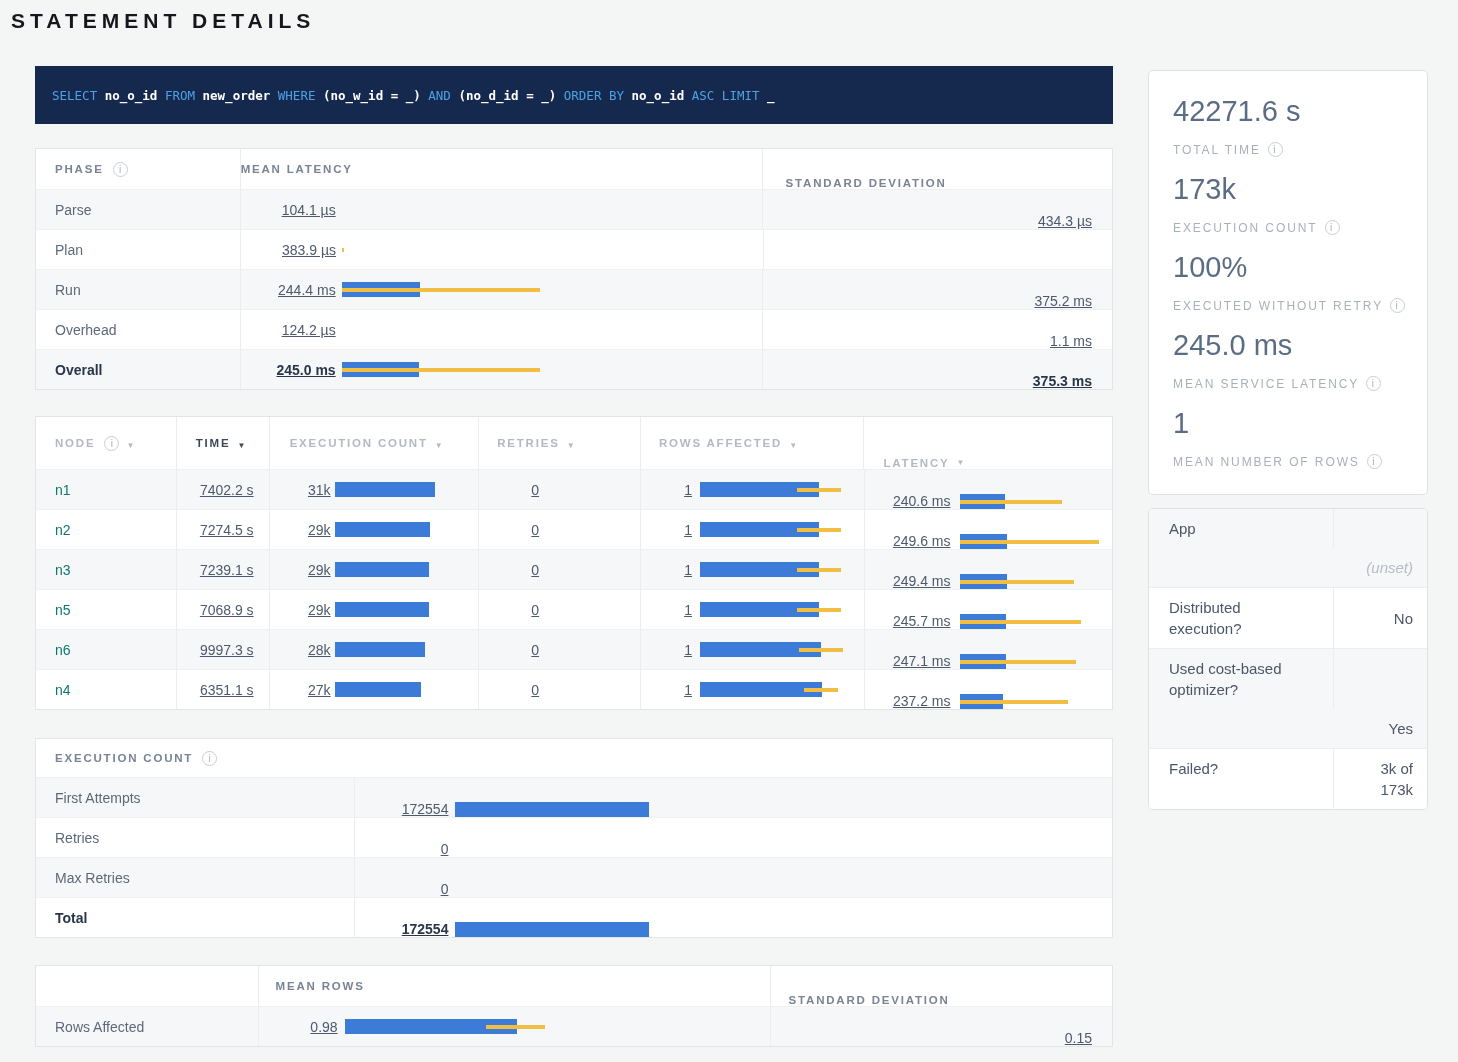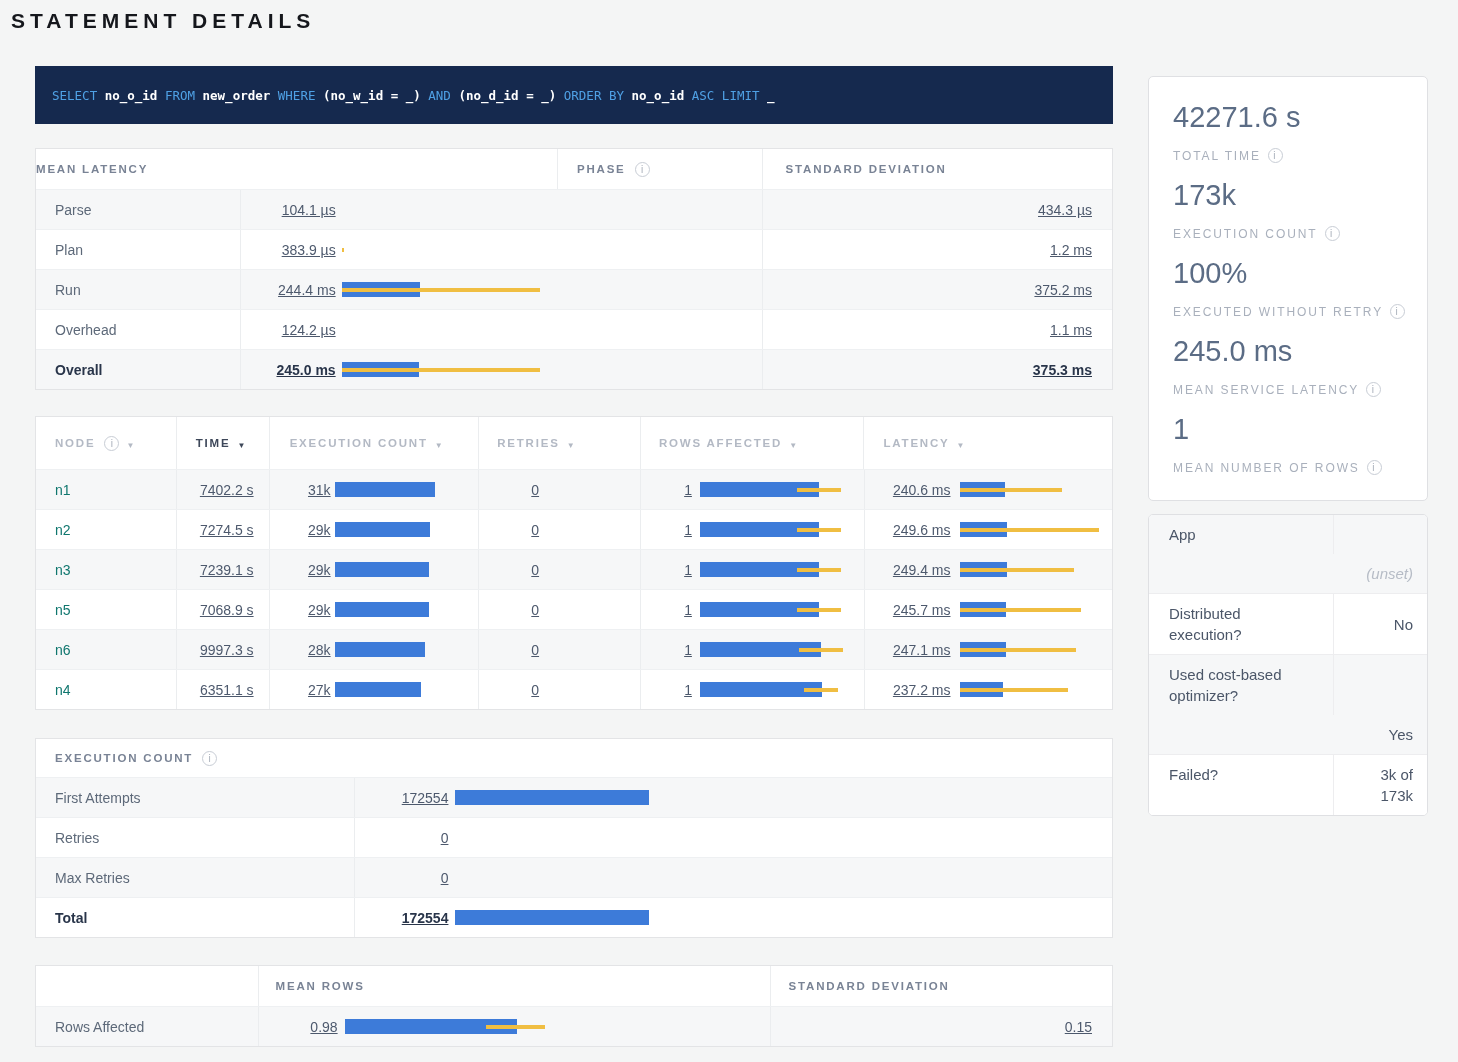--- a/index.html
+++ b/index.html
@@ -3,36 +3,36 @@
 <meta charset="utf-8">
 <style>
   * { margin:0; padding:0; box-sizing:border-box; }
   html,body { width:1458px; height:1062px; overflow:hidden; }
   body { background:#f4f5f5; font-family:"Liberation Sans", sans-serif; color:#4d596d; position:relative; }
 
   .page-title { position:absolute; left:11px; top:9px; font-size:21px; font-weight:700;
                 letter-spacing:5px; color:#15171c; }
 
   .main { position:absolute; left:35px; top:66px; width:1078px; }
-  .side { position:absolute; left:1148px; top:76px; width:280px; }
+  .side { position:absolute; left:1148px; top:70px; width:280px; }
 
   
   .sql-box { height:58px; background:#15294e; display:flex; align-items:center;
              padding-left:17px; font-family:"DejaVu Sans Mono", monospace; font-size:12.5px;
              white-space:pre; }
   .sql-box .kw { color:#4fa1e5; }
   .sql-box .id { color:#ffffff; font-weight:700; }
 
   
   .tbl { background:#fff; border:1px solid #e3e4e6; }
   .t-header { display:flex; height:40px; align-items:center; background:#fff; }
   .t-row { display:flex; height:40px; align-items:center; border-top:1px solid #eef0f2; background:#fff; }
   .t-row.odd { background:#f6f7f8; }
   .c { height:100%; display:flex; align-items:center; border-right:1px solid #ebedef; }
-  .c.last { border-right:none; }
+  .c.last { border-right:none;align-items:flex-end; }
 
   .h-label { font-size:11.5px; font-weight:700; letter-spacing:1.8px; color:#798395; }
   .h-label.light { color:#b3b9c4; }
   .h-label.active { color:#3d4759; }
   .sort { margin-left:7px; }
   .sort::after { content:"▼"; font-size:8px; color:#b3b9c4; }
   .sort.active::after { color:#3d4759; }
 
   .info { width:15px; height:15px; min-width:15px; border:1px solid #c8cdd5; border-radius:50%;
           display:inline-flex; align-items:center; justify-content:center; margin-left:9px; }
@@ -120,26 +120,26 @@
 <body>
 
 <h1 class="page-title">STATEMENT DETAILS</h1>
 
 <div class="main">
 
   <div class="sql-box" id="sqlBox"><span class="kw">SELECT</span><span class="id"> no_o_id</span><span class="kw"> FROM</span><span class="id"> new_order</span><span class="kw"> WHERE</span><span class="id"> (no_w_id = _)</span><span class="kw"> AND</span><span class="id"> (no_d_id = _)</span><span class="kw"> ORDER BY</span><span class="id"> no_o_id</span><span class="kw"> ASC</span><span class="kw"> LIMIT</span><span class="id"> _</span></div>
 
   <div class="tbl phase-table">
     <div class="t-header">
+      <div class="c cA">
+          <span class="h-label">PHASE</span>
+          <span class="info"></span>
+        </div>
       <div class="c cB">
           <span class="h-label">MEAN LATENCY</span>
-        </div>
-      <div class="c cA">
-          <span class="h-label">PHASE</span>
-          <span class="info"></span>
         </div>
       <div class="c cC last">
           <span class="h-label">STANDARD DEVIATION</span>
         </div>
     </div>
     <div class="t-row odd">
       <div class="c cA">
           <span class="plabel">Parse</span>
         </div>
       <div class="c cB">
@@ -152,23 +152,20 @@
     </div>
     <div class="t-row">
       <div class="c cA">
           <span class="plabel">Plan</span>
         </div>
       <div class="c cB">
           <span class="val">383.9 µs</span>
           <span class="bar">
             <i class="bar-orange" style="left: 0px; width: 2px;"></i>
           </span>
-        </div>
-      <div class="c cC last">
-          <span class="val">1.2 ms</span>
         </div>
     </div>
     <div class="t-row odd">
       <div class="c cA">
           <span class="plabel">Run</span>
         </div>
       <div class="c cB">
           <span class="val">244.4 ms</span>
           <span class="bar">
             <i class="bar-blue" style="width: 78px;"></i>

